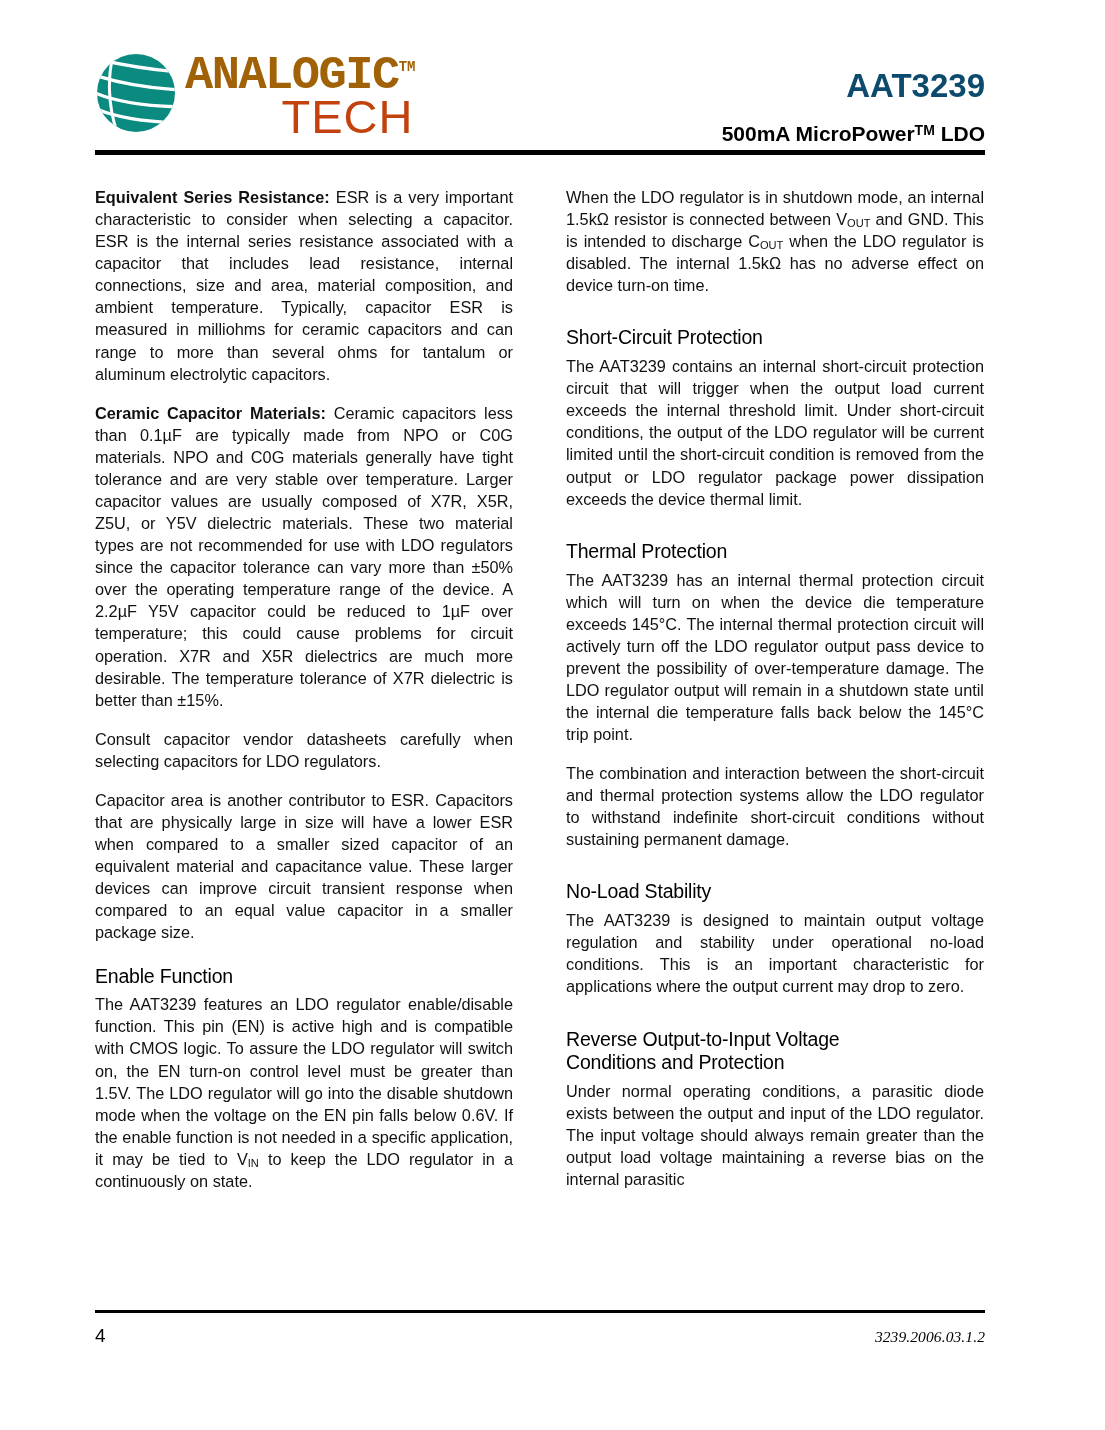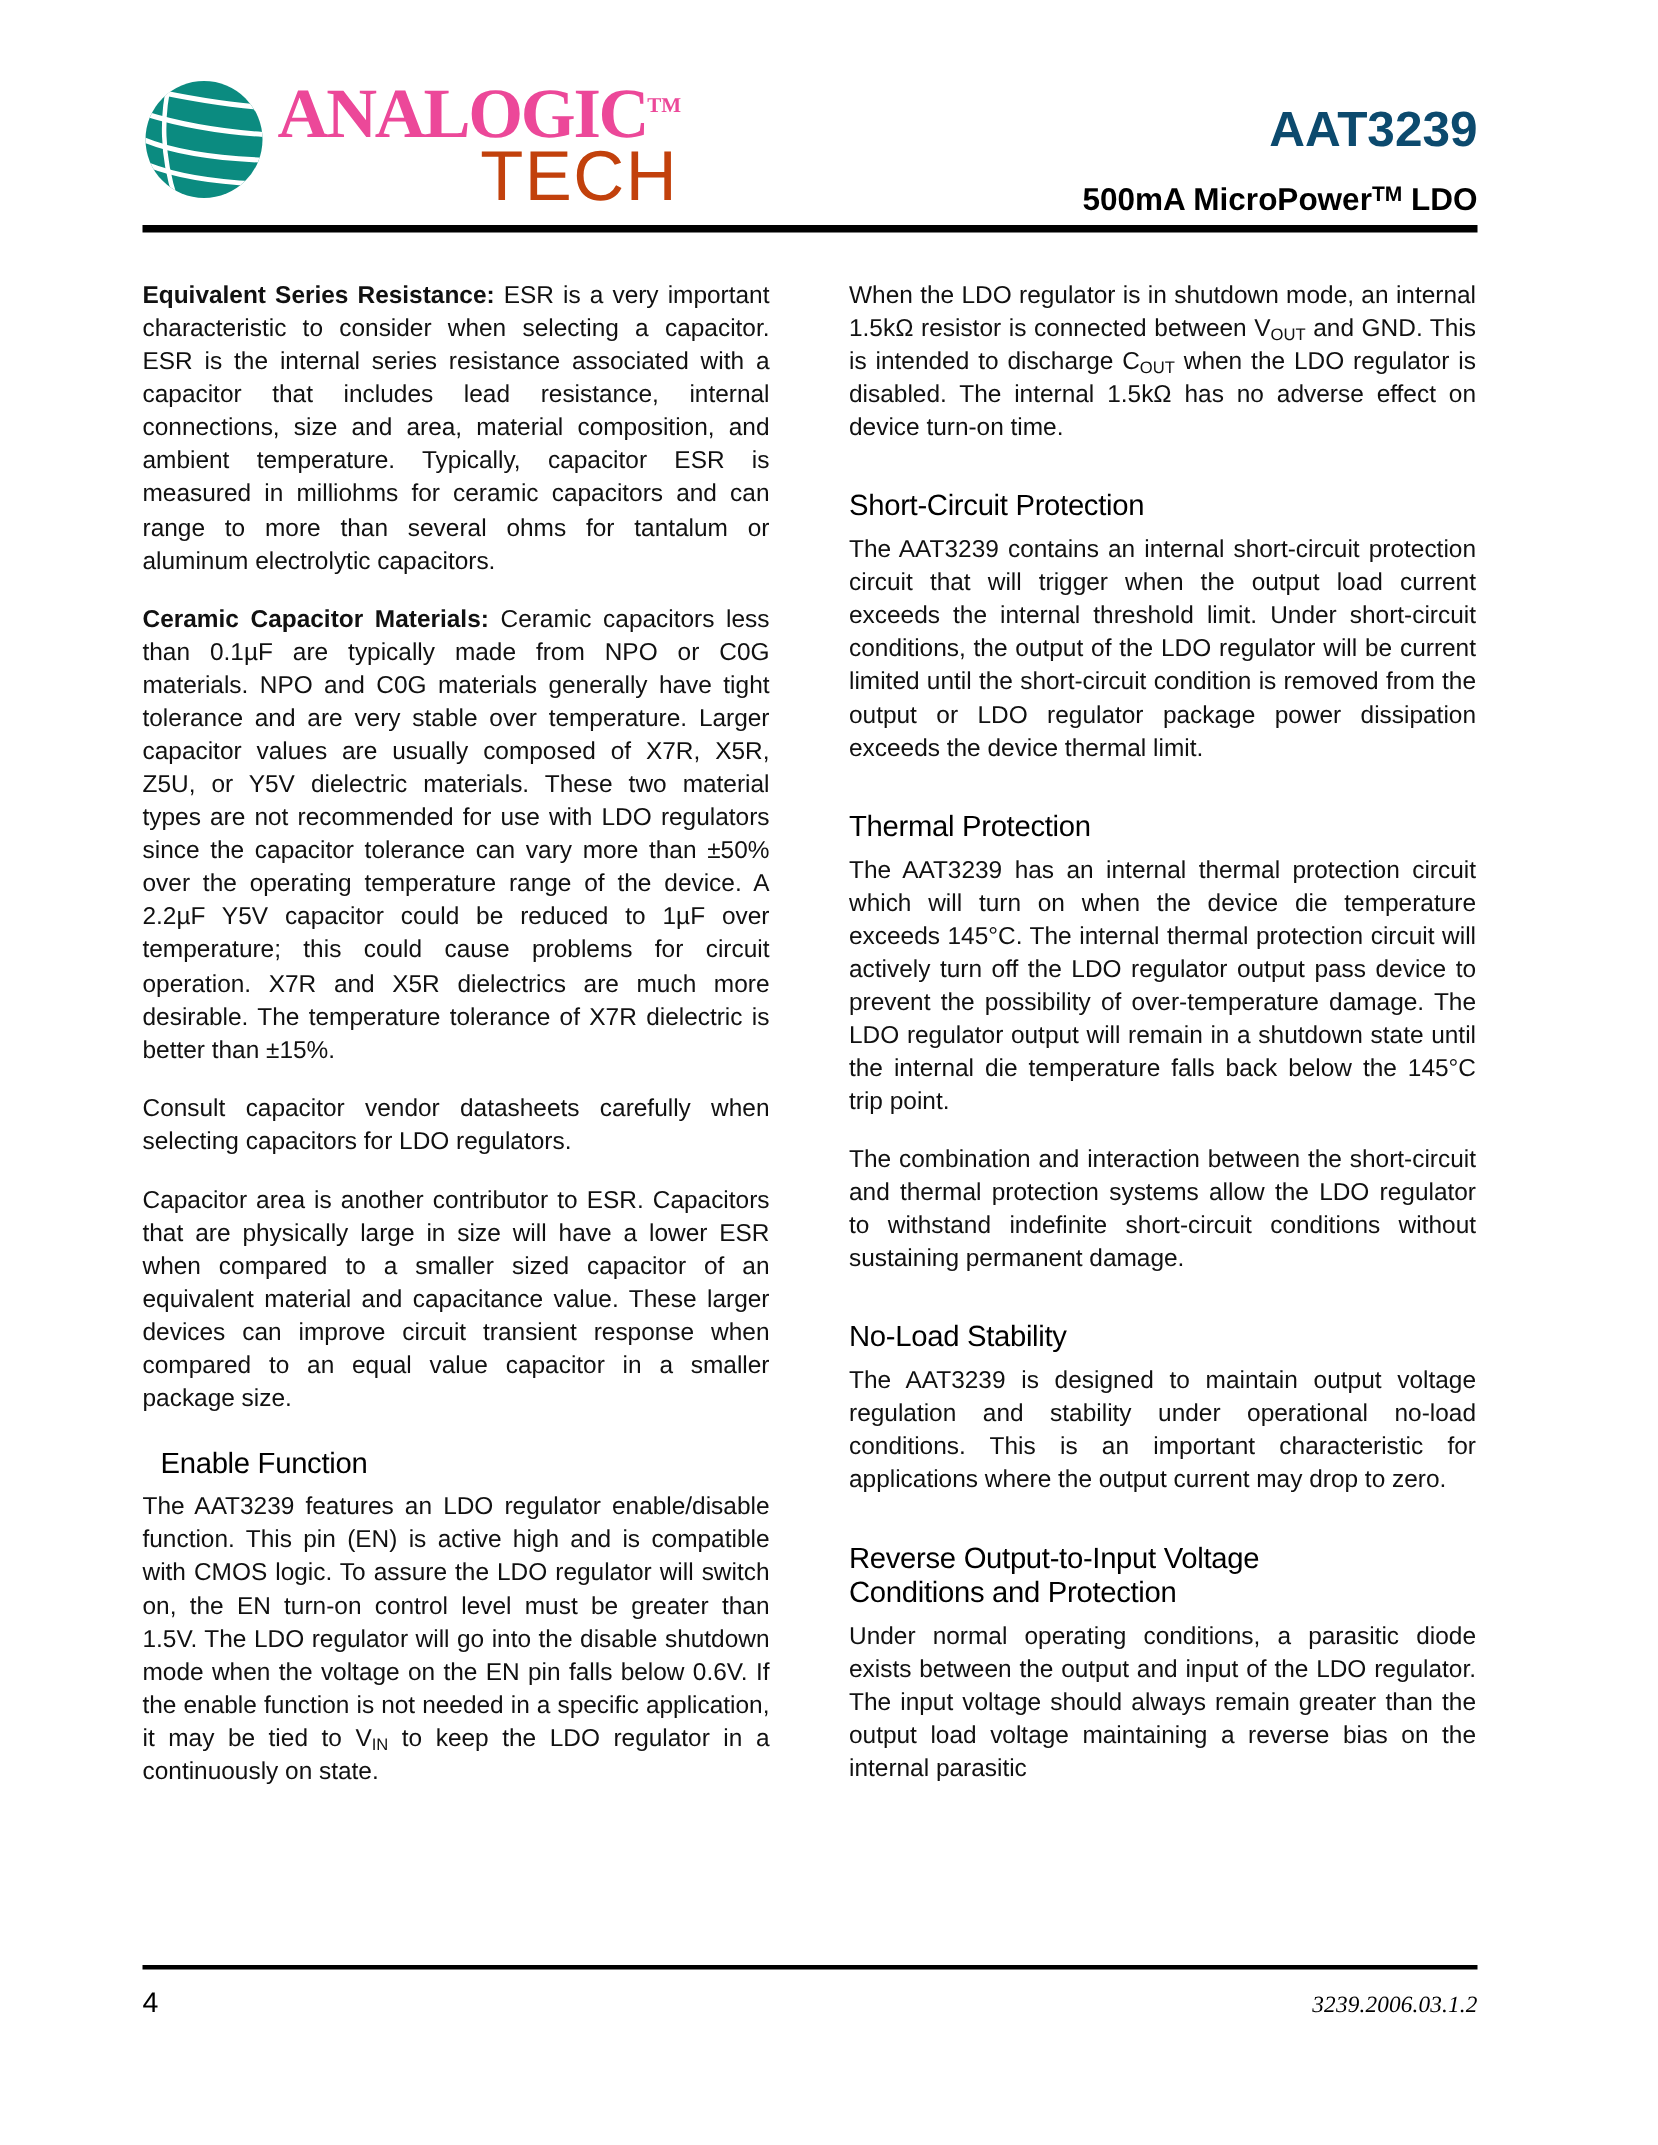--- a/index.html
+++ b/index.html
@@ -45,25 +45,25 @@
     height: 82px;
     flex: 0 0 82px;
     position: relative;
   }
   .logo-wordmark {
     position: relative;
     padding-top: 2px;
     line-height: 1;
   }
   .logo-analogic {
-    font-family: Liberation Serif, serif;
+    font-family: Liberation Mono, monospace;
     font-weight: bold;
     font-size: 47px;
     letter-spacing: -1.5px;
-    color: #ec4899;
+    color: #a16207;
     display: block;
     line-height: 0.95;
   }
   .logo-tm {
     font-size: 14px;
     font-weight: bold;
     vertical-align: super;
     letter-spacing: 0;
   }
   .logo-tech {
@@ -134,21 +134,21 @@
   p.para:last-child { margin-bottom: 0; }
   p.para b { font-weight: bold; margin-top: 32px; }
   .sec-head {
     margin: 16px 0 5px 0;
     font-size: 19.5px;
     font-weight: normal;
     line-height: 1.22;
     letter-spacing: -0.2px;
     color: #000;
   }
-  .sec-head.tight { margin-top: 21px; margin-left: 12px; }
+  .sec-head.tight { margin-top: 21px; }
   .sec-head.gap-lg { margin-top: 30px; }
   sub {
     font-size: 0.68em;
     vertical-align: -0.22em;
     line-height: 0;
   }
 
   
   .footer-rule {
     position: absolute;

